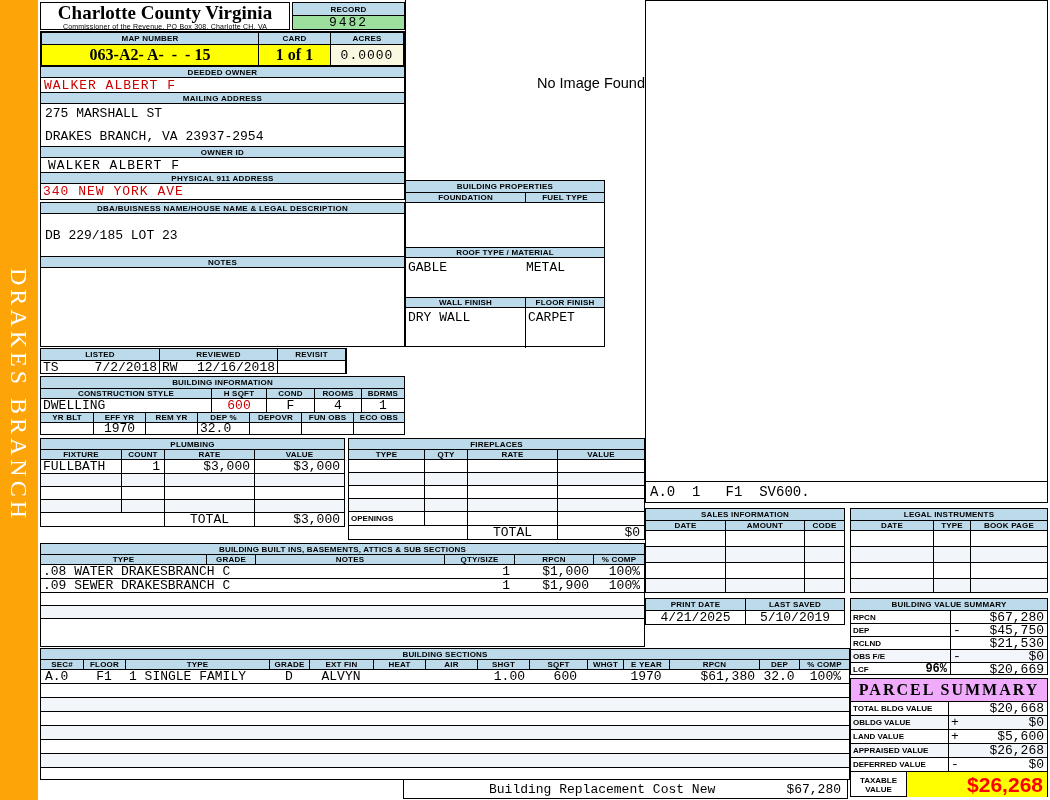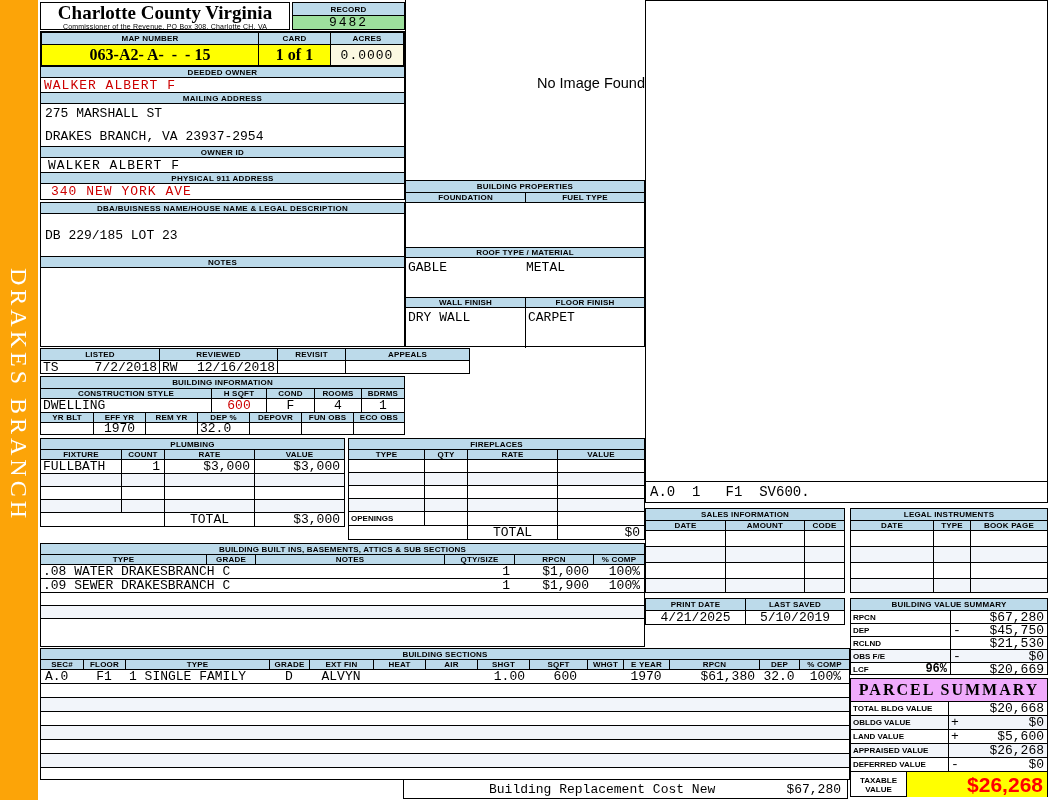--- a/index.html
+++ b/index.html
@@ -74,29 +74,29 @@
 <div class="abs bar" style="left:40px;top:92px;width:365px;height:12px">MAILING ADDRESS</div>
 <div class="abs box" style="left:40px;top:103px;width:365px;height:44px;display:flex;flex-direction:column;justify-content:space-between;padding:2px 4px">
   <div class="m13">275 MARSHALL ST</div>
   <div class="m13">DRAKES BRANCH, VA 23937-2954</div>
 </div>
 
 <div class="abs bar" style="left:40px;top:146px;width:365px;height:12px">OWNER ID</div>
 <div class="abs box m13 b" style="left:40px;top:157px;width:365px;height:16px;display:flex;align-items:center;padding-left:7px;letter-spacing:1px">WALKER ALBERT F</div>
 
 <div class="abs bar" style="left:40px;top:172px;width:365px;height:12px">PHYSICAL 911 ADDRESS</div>
-<div class="abs box m13 b red" style="left:40px;top:183px;width:365px;height:17px;display:flex;align-items:center;padding-left:10px;letter-spacing:1px">340 NEW YORK AVE</div>
+<div class="abs box m13 b red" style="left:40px;top:183px;width:365px;height:17px;display:flex;align-items:center;padding-left:2px;letter-spacing:1px">340 NEW YORK AVE</div>
 
 <div class="abs bar" style="left:40px;top:202px;width:365px;height:12px">DBA/BUISNESS NAME/HOUSE NAME &amp; LEGAL DESCRIPTION</div>
 <div class="abs box m13" style="left:40px;top:213px;width:365px;height:44px;padding:14px 0 0 4px">DB 229/185 LOT 23</div>
 
 <div class="abs bar" style="left:40px;top:256px;width:365px;height:12px">NOTES</div>
 <div class="abs box m13" style="left:40px;top:267px;width:365px;height:80px;padding:2px 4px"></div>
 
-<div class="tbl" style="left:40px;top:348px;width:430px;height:26px">
+<div class="tbl" style="left:40px;top:348px;width:307px;height:26px">
   <div class="r" style="height:11px">
     <div class="c hc ct" style="width:118px">LISTED</div>
     <div class="c hc ct" style="width:118px">REVIEWED</div>
     <div class="c hc ct" style="width:68px">REVISIT</div>
     <div class="c hc ct fx">APPEALS</div>
   </div>
   <div class="r" style="height:13px">
     <div class="c m13" style="width:118px;justify-content:space-between;padding:0 2px">
       <span>TS</span>
         <span>7/2/2018</span>
@@ -332,21 +332,21 @@
 
 <div class="abs box" style="left:403px;top:779px;width:445px;height:20px;display:flex;align-items:center">
   <span class="m13" style="margin-left:85px">Building Replacement Cost New</span>
   <span class="m13 b" style="flex:1;text-align:right;padding-right:6px">$67,280</span>
 </div>
 
 <div class="abs" style="left:405px;top:0;width:240px;height:180px;border-left:1px solid #000;background:#fff">
   <div style="margin-top:75px;text-align:right;font:14.5px 'Liberation Sans',sans-serif">No Image Found</div>
 </div>
 
-<div class="tbl" style="left:405px;top:180px;width:240px;height:167px">
+<div class="tbl" style="left:405px;top:180px;width:200px;height:167px">
   <div class="r" style="height:11px">
       <div class="c hc fx ct">BUILDING PROPERTIES</div>
     </div>
   <div class="r" style="height:10px">
     <div class="c hc ct" style="width:119px">FOUNDATION</div>
     <div class="c hc ct fx">FUEL TYPE</div>
   </div>
   <div class="r" style="height:45px">
     <div class="c fx m13"></div>
   </div>

